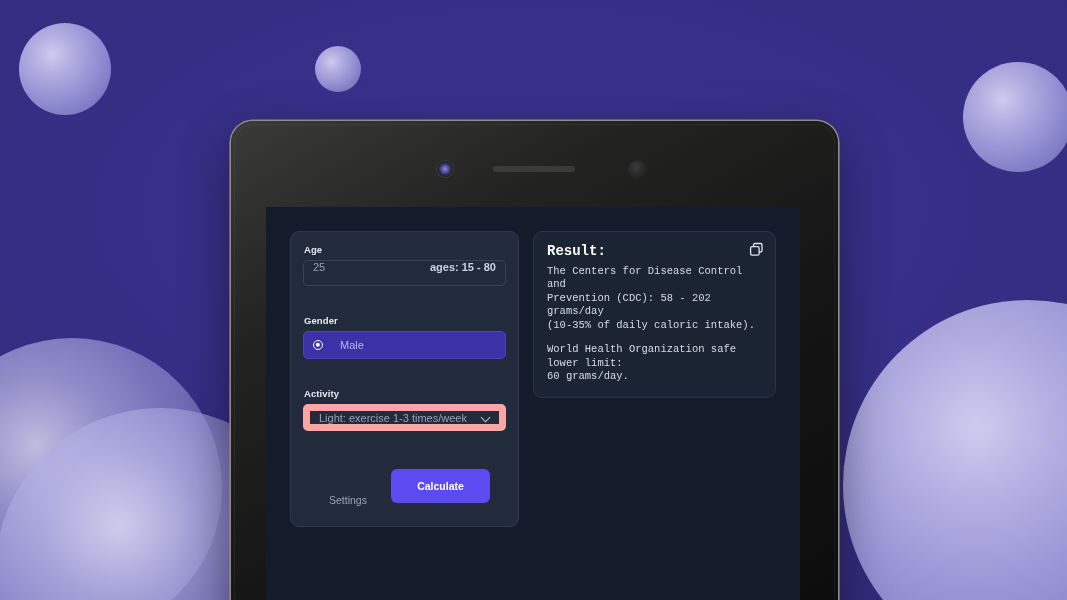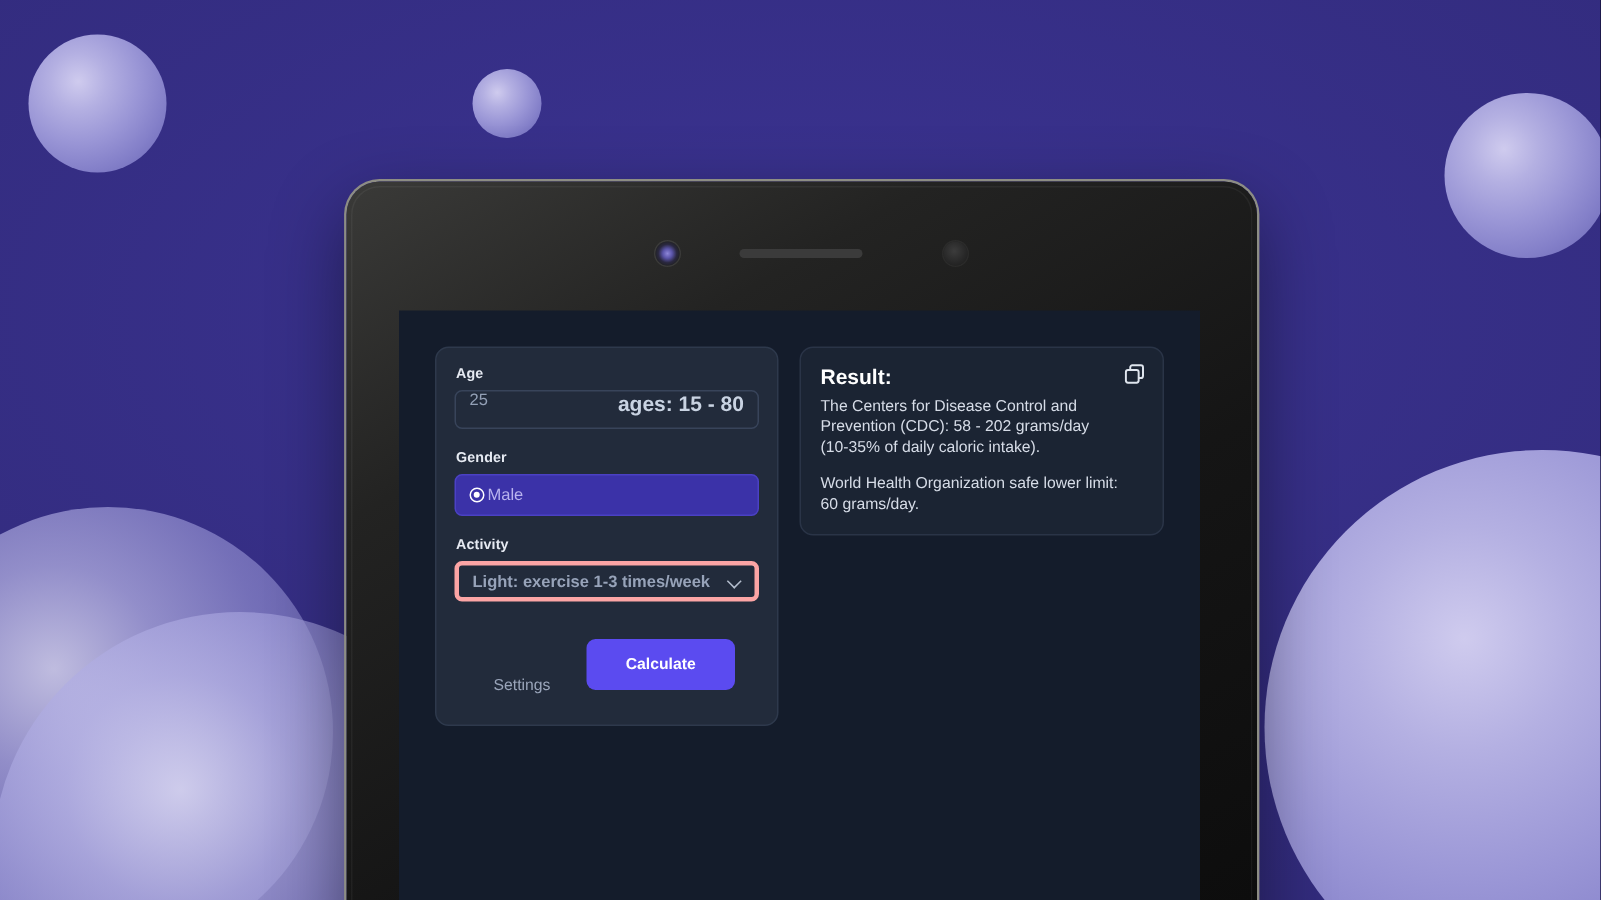--- a/index.html
+++ b/index.html
@@ -131,57 +131,57 @@
     box-sizing: border-box;
   }
 
   .field-label {
     font-size: 9.5px;
     font-weight: bold;
     color: #e6eaf2;
     margin: 0 0 5px 1px;
     letter-spacing: 0.1px;
   }
-  .field-group { margin-bottom: 14px; }
+  .field-group { margin-bottom: 29px; }
   .field-group:last-of-type { margin-bottom: 0; }
 
   .input-box {
     height: 26px;
     border: 1px solid #38445a;
     border-radius: 5px;
     background: #222b3b;
     display: flex;
     align-items: flex-start;
     justify-content: space-between;
     padding: 0 9px;
     box-sizing: border-box;
   }
   .input-value {
     font-size: 11px;
     color: #93a0b6;
   }
   .input-suffix {
-    font-size: 14px;
+    font-size: 11px;
     color: #8e9bb2;
   }
   .input-suffix.bold { font-weight: bold; color: #c9d3e2; }
 
   .row2 { display: flex; gap: 8px; }
   .row2 > * { flex: 1 1 0; min-width: 0; }
 
   
   .radio-row { display: flex; gap: 8px; }
   .radio-opt {
     flex: 1 1 0;
     height: 28px;
     border-radius: 5px;
     border: 1px solid #38445a;
     display: flex;
     align-items: center;
-    gap: 2px;
+    gap: 17px;
     padding: 0 9px;
     box-sizing: border-box;
   }
   .radio-opt.selected {
     background: #3b32a8;
     border-color: #4b41c4;
   }
   .radio-mark {
     width: 10px; height: 10px;
     border-radius: 50%;
@@ -202,28 +202,27 @@
     width: 4.4px; height: 4.4px;
     border-radius: 50%;
     background: #ffffff;
   }
   .radio-label { font-size: 11px; color: #e6eaf2; }
   .radio-opt.selected .radio-label { color: #b9b4ef; }
 
   
   .select-box {
     height: 27px;
-    border: 3px solid #fca5a5;
+    border: 7px solid #fca5a5;
     border-radius: 5px;
     display: flex;
     align-items: center;
     justify-content: space-between;
     padding: 0 9px;
     box-sizing: border-box;
-    font-weight: bold;
   }
   .select-text { font-size: 11px; color: #97a3b9; }
   .chev {
     width: 9px; height: 9px;
     position: relative;
     flex: 0 0 9px;
   }
   .chev::before {
     content:"";
     position: absolute;
@@ -268,20 +267,21 @@
   
   .result-card {
     flex: 1 1 auto;
     background: #1b2433;
     border: 1px solid #2a3447;
     border-radius: 9px;
     padding: 11px 13px 13px 13px;
     box-sizing: border-box;
     position: relative;
     align-self: flex-start;
+    font-family: Liberation Mono, monospace;
   }
   .result-title {
     font-size: 14px;
     font-weight: bold;
     color: #ffffff;
     margin: 0 0 6px 0;
   }
   .result-para {
     font-size: 10.5px;
     line-height: 1.28;

